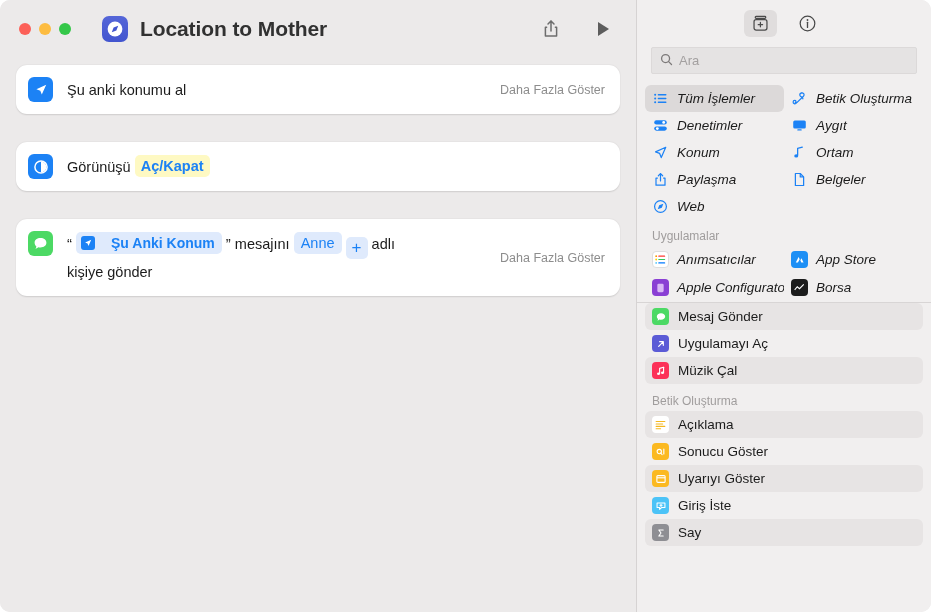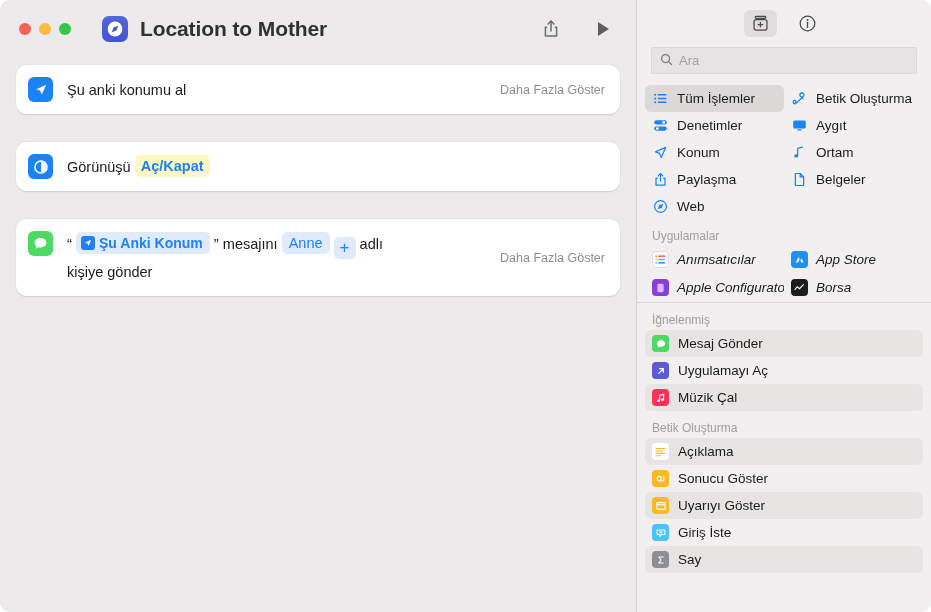--- a/index.html
+++ b/index.html
@@ -104,21 +104,21 @@
     background: #fef9c3;
     color: #1c82f5;
     border-radius: 5px;
     padding: 1px 6px;
     font-size: 14.5px;
     font-weight: bold;
     line-height: 20px;
     vertical-align: 1px;
   }
   .token {
-    display: inline-flex; align-items: center; gap: 4px;
+    display: inline-flex; align-items: center; gap: 16px;
     background: #dfeafc;
     color: #1c82f5;
     border-radius: 5px;
     padding: 1px 7px 1px 5px;
     font-size: 14px;
     font-weight: bold;
     line-height: 20px;
     vertical-align: 1px;
   }
   .token-ic {
@@ -194,20 +194,21 @@
   }
   .cat {
     display: flex; align-items: center; gap: 8px;
     height: 27px;
     padding: 0 7px;
     border-radius: 6px;
     font-size: 13.5px;
     color: #1b1b1b;
     white-space: nowrap;
     overflow: hidden;
+    font-style: italic;
   }
   .cat.selected { background: #dcd9d9; }
   .cat .gi { width: 17px; flex: 0 0 17px; display: flex; align-items: center; justify-content: center; }
 
   .apps-head {
     font-size: 12px; color: #a09d9d;
     padding: 9px 15px 3px 15px;
     flex: 0 0 auto;
   }
   .apps-grid {
@@ -510,21 +511,20 @@
           </svg>
         </span>
         <span>Borsa</span>
       </div>
     </div>
 
     <div class="lib-divider"></div>
 
     <div class="lib-list">
 
-      <div class="sec-head">İğnelenmiş</div>
 
       <div class="li alt">
         <span class="li-ic" style="background:#4cd964;">
           <svg width="12" height="12" viewBox="0 0 17 17">
             <path d="M8.5 3.1 C11.9 3.1 14.4 5.1 14.4 7.8 C14.4 10.5 11.9 12.5 8.5 12.5 C7.7 12.5 7 12.4 6.3 12.2 C5.5 12.9 4.3 13.5 3.3 13.6 C3.9 13.1 4.3 12.3 4.4 11.5 C3.3 10.6 2.6 9.3 2.6 7.8 C2.6 5.1 5.1 3.1 8.5 3.1 Z" fill="#ffffff"></path>
           </svg>
         </span>
         <span>Mesaj Gönder</span>
       </div>
       <div class="li">

